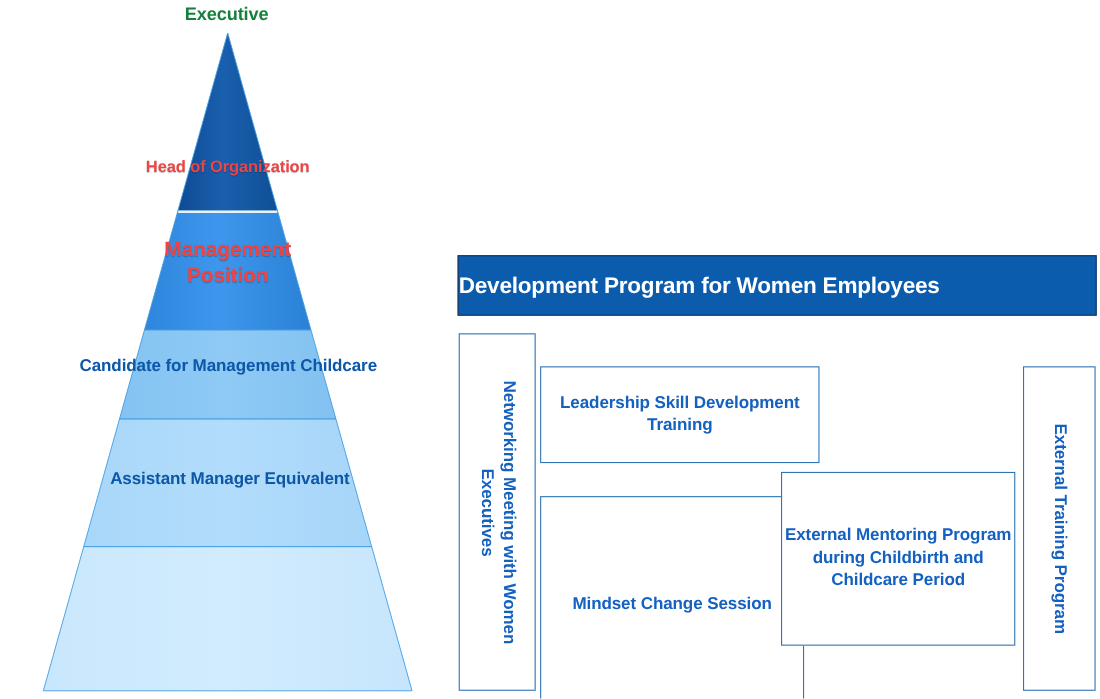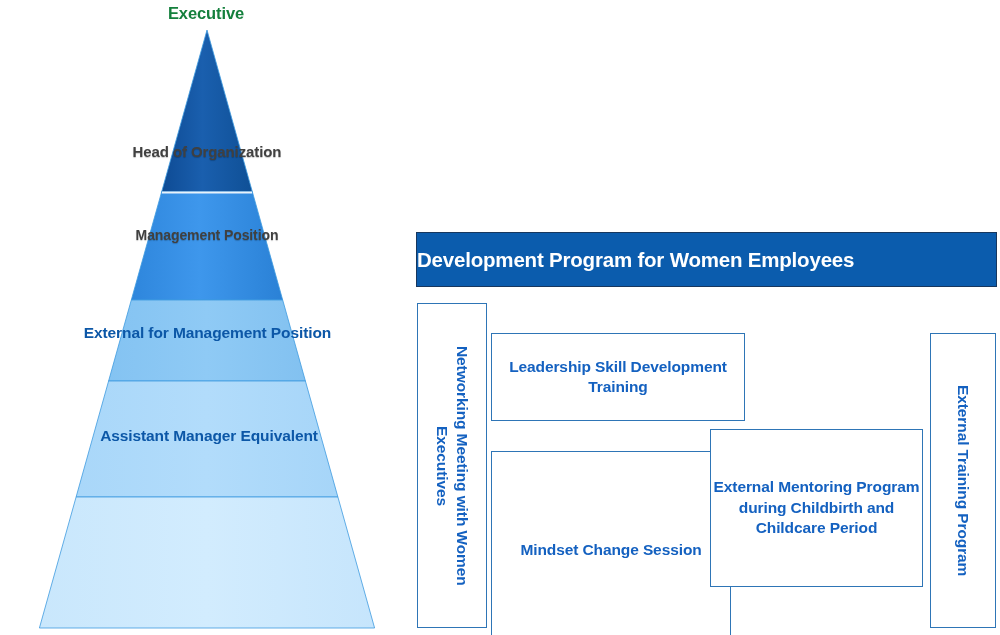--- a/index.html
+++ b/index.html
@@ -47,21 +47,21 @@
 
   .pyr-label {
     position: absolute;
     text-align: center;
     font-weight: bold;
     line-height: 1.22;
     letter-spacing: -0.1px;
     pointer-events: none;
   }
   .pyr-label.light {
-    color: #404040;
+    color: #ef4444;
     text-shadow: 0 1px 1px rgba(0,0,0,0.22);
   }
   .pyr-label.dark {
     color: #0C57A7;
   }
 
   
   #program-panel {
     position: absolute;
     left: 416px;
@@ -211,23 +211,23 @@
 
     <polygon points="108.6,381 305.4,381 337.9,497 76.1,497" fill="url(#grad4)" stroke="#3E9BE0" stroke-width="0.8"></polygon>
 
     <polygon points="76.1,497 337.9,497 374.6,628 39.4,628" fill="url(#grad5)" stroke="#3E9BE0" stroke-width="0.8"></polygon>
 
     <line x1="162" y1="192.5" x2="252" y2="192.5" stroke="#E8F2FB" stroke-width="2.2"></line>
   </svg>
 
   <div class="pyr-label light" style="left:116px; top:143px; width:182px; font-size:15px;">Head of Organization</div>
 
-  <div class="pyr-label light" style="left:116px; top:227px; width:182px; font-size:14px;">Management Position</div>
-
-  <div class="pyr-label dark" style="left:70px; top:324px; width:275px; font-size:15.5px;">External for Management Position</div>
+  <div class="pyr-label light" style="left:116px; top:216px; width:182px; font-size:19px;">Management Position</div>
+
+  <div class="pyr-label dark" style="left:70px; top:324px; width:275px; font-size:15.5px;">Candidate for Management Childcare</div>
 
   <div class="pyr-label dark" style="left:44px; top:427px; width:330px; font-size:15.5px;text-align:center;">Assistant Manager Equivalent</div>
 
   <div class="pyr-label dark" style="left:40px; top:550px; width:335px; font-size:15.5px;"></div>
 </div>
 
 <div id="program-panel">
 
   <div id="program-title-bar">
     <span class="title-text">Development Program for Women Employees</span>

